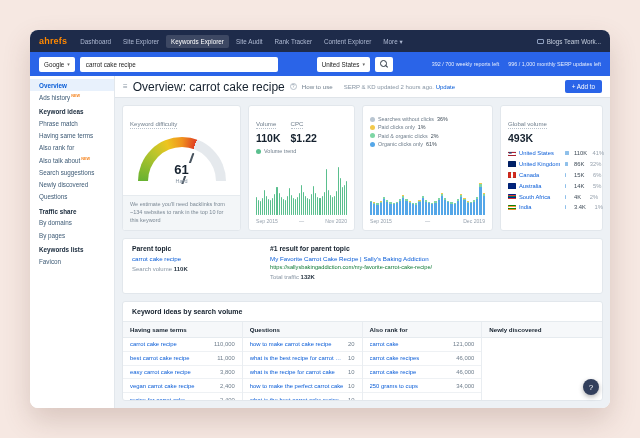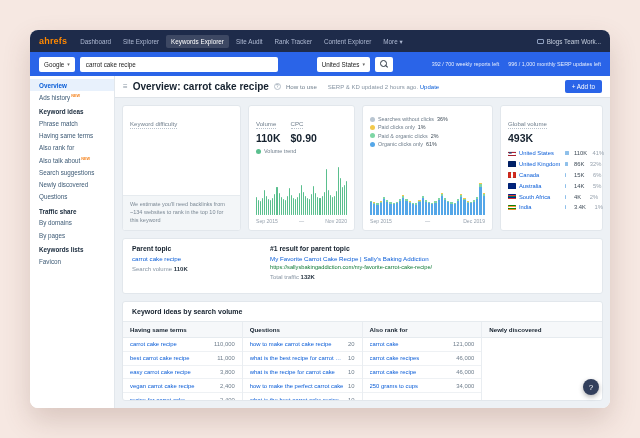--- a/index.html
+++ b/index.html
@@ -29,21 +29,21 @@
   
   .content{flex:1;display:flex;min-height:0}
   .sidebar{width:85px;background:#fff;border-right:1px solid #e2e7ec;padding:3px 0;overflow:hidden;flex-shrink:0;font-size:6.3px}
   .sb-item{padding:2.6px 9px;color:#3d5a75;cursor:pointer;white-space:nowrap}
   .sb-item.active{background:#e8f1fc;color:#0a5dd7;font-weight:bold}
   .sb-title{padding:5px 9px 2px;font-weight:bold;color:#17283a;white-space:nowrap}
   .new-badge{color:#f5841f;font-size:3.8px;margin-left:1px;font-weight:bold;vertical-align:super}
   .main{flex:1;display:flex;flex-direction:column;background:#edf1f5;min-width:0}
   .main-header{height:22px;background:#fff;border-bottom:1px solid #dfe4e9;display:flex;align-items:center;gap:5px;padding:0 8px;flex-shrink:0}
   .burger{color:#8795a3;font-size:8px;cursor:pointer}
-  .page-title{font-size:10px;font-weight:bold;color:#15212e;white-space:nowrap}
+  .page-title{font-size:12px;font-weight:normal;color:#15212e;white-space:nowrap}
   .qicon{width:7px;height:7px;border:1px solid #b6c0ca;border-radius:50%;color:#8795a3;font-size:4.5px;display:inline-flex;align-items:center;justify-content:center;flex-shrink:0;cursor:pointer}
   .howto{color:#6f7e8c;font-size:6.2px;cursor:pointer}
   .updated{color:#8795a3;font-size:6px;margin-left:6px;white-space:nowrap}
   .update-link{color:#0a5dd7;cursor:pointer}
   .addto{margin-left:auto;background:#2a64e8;color:#fff;border:none;border-radius:2px;font-size:6.3px;padding:3px 7px;cursor:pointer}
   .scroll{flex:1;padding:7px;overflow:hidden;display:flex;flex-direction:column;min-height:0}
   .card{background:#fff;border:1px solid #e2e7ec;border-radius:3px}
   
   .metrics-row{display:flex;gap:7px;margin-bottom:7px;height:126px;flex-shrink:0}
   .metric-label{font-size:6.1px;color:#6f7e8c;border-bottom:1px dotted #b6c0ca;display:inline-block;line-height:1.25}
@@ -187,33 +187,41 @@
         <button class="addto">+ Add to</button>
       </div>
 
       <div class="scroll">
 
         <div class="metrics-row">
 
           <section class="card kd-card">
             <div class="card-pad">
               <span class="metric-label">Keyword difficulty</span>
+              <div class="gauge">
+                <div class="gauge-arc" id="gauge-arc" style="background: conic-gradient(from 270deg, rgb(103, 178, 49) 0deg, rgb(185, 197, 44) 43.9deg, rgb(236, 197, 31) 68.1deg, rgb(240, 146, 30) 90deg, rgb(223, 62, 34) 109.8deg, rgb(229, 233, 237) 109.8deg, rgb(229, 233, 237) 180deg, transparent 180deg, transparent 360deg);"></div>
+                <div class="gauge-needle" id="gauge-needle" style="transform: rotate(19.8deg);"></div>
+                <div class="gauge-center">
+                  <div class="gauge-value">61</div>
+                  <div class="gauge-label">Hard</div>
+                </div>
+              </div>
             </div>
             <div class="kd-note">We estimate you'll need backlinks from ~134 websites to rank in the top 10 for this keyword</div>
           </section>
 
           <section class="card vol-card">
             <div class="metric-row">
               <div>
                 <span class="metric-label">Volume</span>
                 <div class="metric-value">110K</div>
               </div>
               <div>
                 <span class="metric-label">CPC</span>
-                <div class="metric-value">$0.90</div>
+                <div class="metric-value">$1.22</div>
               </div>
             </div>
             <div class="legend-line">
               <span class="dot" id="vol-dot" style="background: rgb(90, 191, 142);"></span>
               <span>Volume trend</span>
             </div>
             <div class="chart" id="volume-chart">
                 <div class="bar" style="height: 38%; background: rgb(90, 191, 142);"></div>
                 <div class="bar" style="height: 32%; background: rgb(90, 191, 142);"></div>
                 <div class="bar" style="height: 30%; background: rgb(90, 191, 142);"></div>

